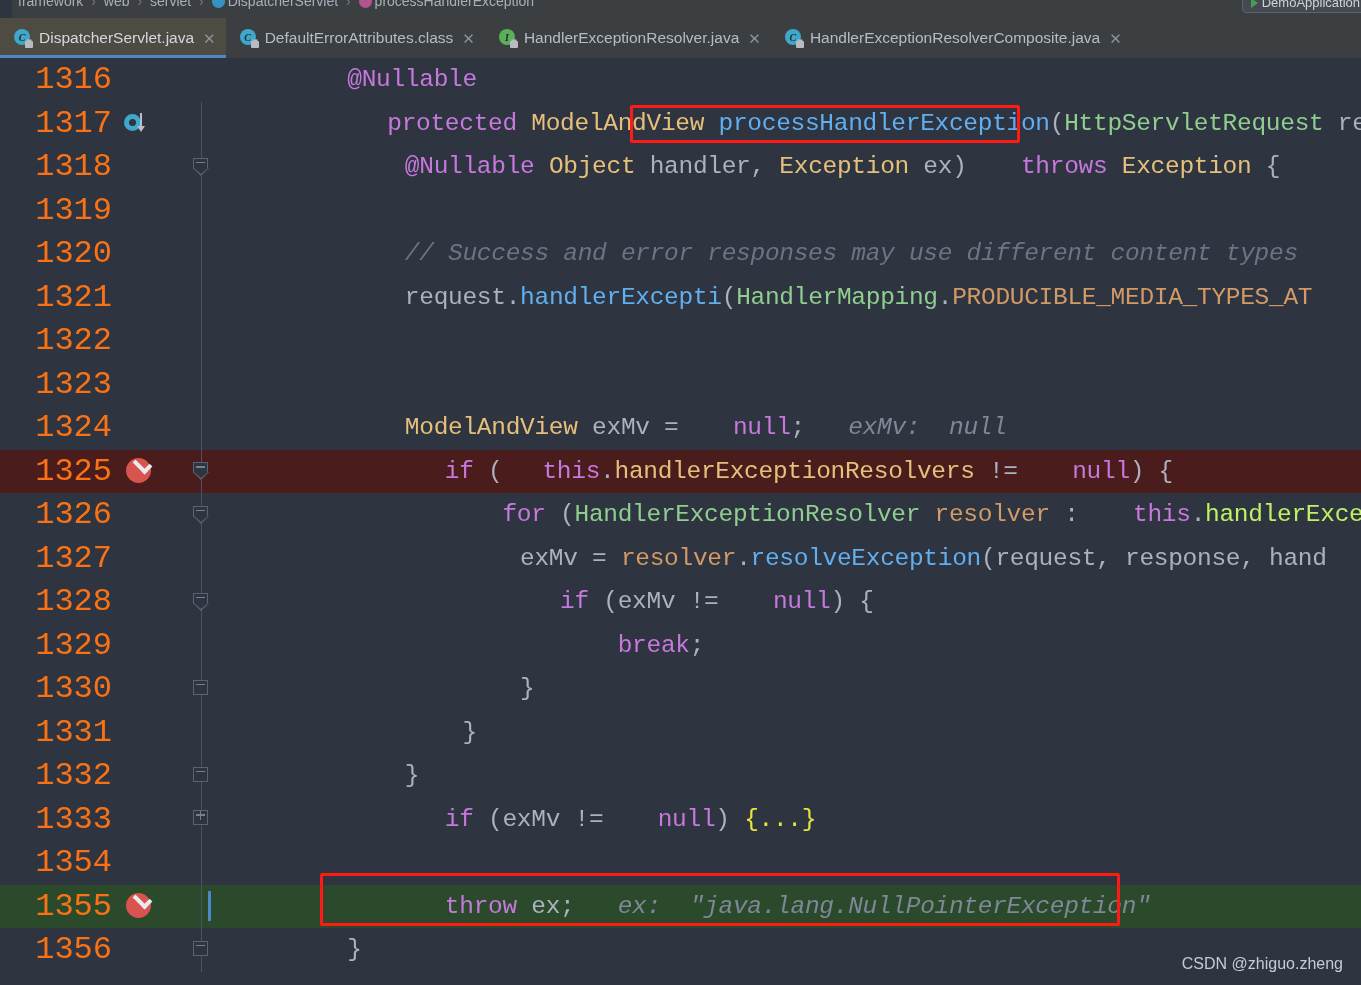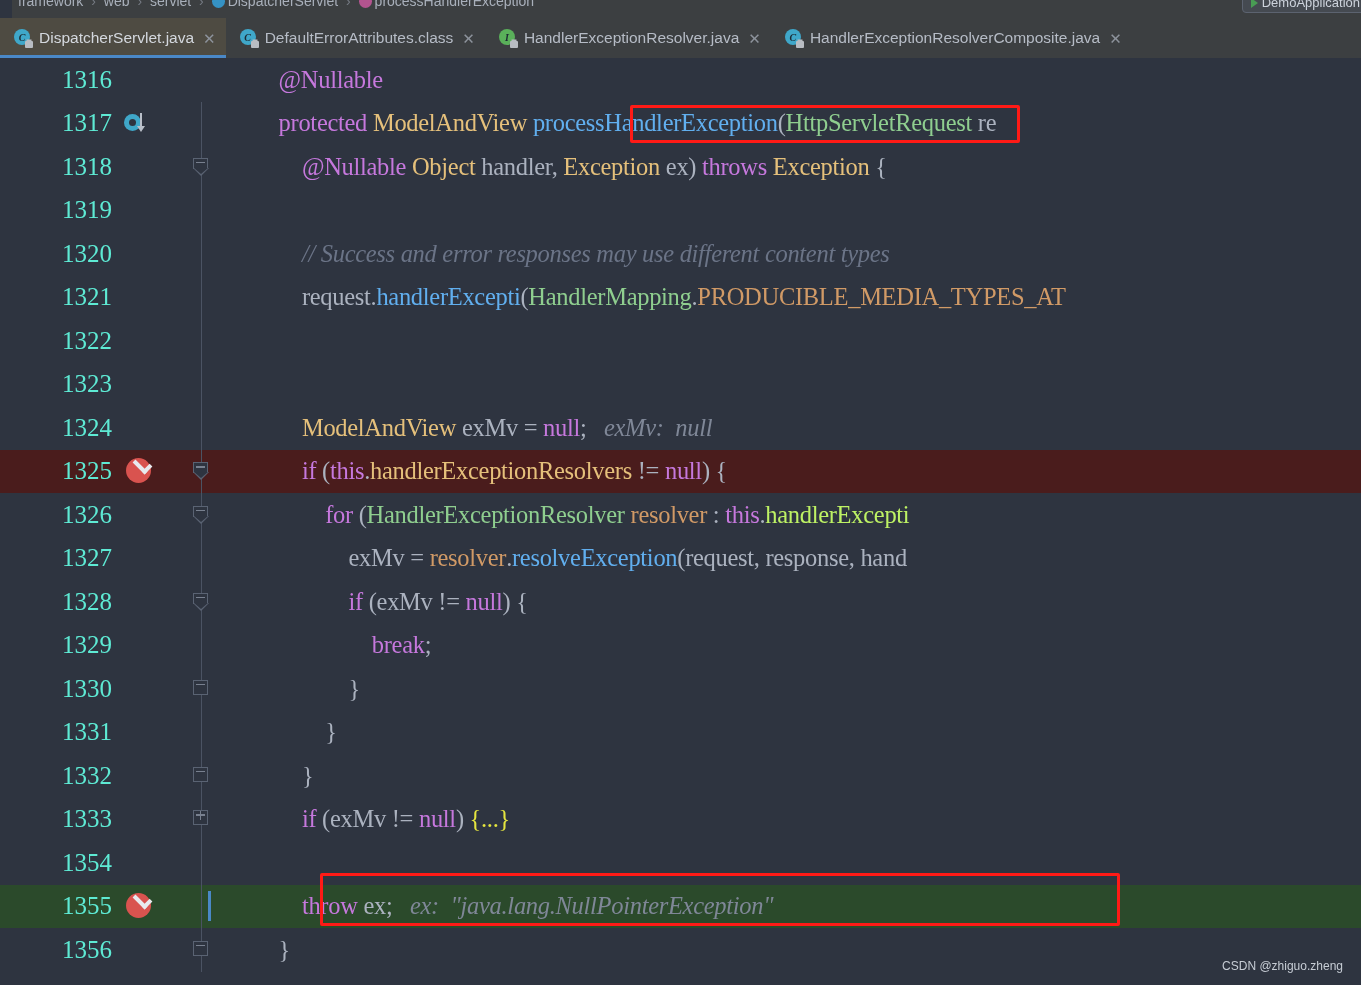--- a/index.html
+++ b/index.html
@@ -152,23 +152,23 @@
     flex: 0 0 222px;
     height: 100%;
     display: flex;
     align-items: center;
     box-sizing: border-box;
   }
   .lineno {
     width: 120px;
     text-align: right;
     padding-right: 8px;
-    font-family: Liberation Serif, serif;
-    font-size: 25px;
-    color: #5eead4;
+    font-family: Liberation Mono, monospace;
+    font-size: 32px;
+    color: #f97316;
     box-sizing: border-box;
   }
   .gutter-icons {
     position: relative;
     width: 62px;
     height: 100%;
   }
   .fold-col {
     position: relative;
     width: 40px;
@@ -222,37 +222,37 @@
     background: #78808f;
     display: none;
   }
   .fold-marker.plus .glyph2 { display: block; }
 
   .code {
     flex: 1 1 auto;
     height: 100%;
     display: flex;
     align-items: center;
-    font-family: Liberation Serif, serif;
+    font-family: Liberation Mono, monospace;
     font-size: 24.5px;
     color: #abb2bf;
     white-space: pre;
     letter-spacing: -0.3px;
     position: relative;
     box-sizing: border-box;
     padding-left: 10px;
   }
 
   
   .row.hl-red  { background: #4a1c1c; }
   .row.hl-red .gutter { background: transparent; }
   .row.hl-green { background: #2b4a2b; }
 
   
-  .kw   { color: #c678dd; }
+  .kw   { color: #c678dd; margin-left: 40px; }
   .type { color: #e5c07b; }
   .mth  { color: #61afef; }
   .cls  { color: #8fce8f; }
   .const{ color: #d19a66; }
   .loc  { color: #d19a66; }
   .fld  { color: #bef264; }
   .txt  { color: #abb2bf; }
   .cmt  { color: #6b7487; font-style: italic; }
   .hint { color: #7f8797; font-style: italic; }
   .fold-inline { color: #e5e53f; }
@@ -328,21 +328,21 @@
     border-right: 4px solid transparent;
     border-top: 6px solid #b9bfc9;
   }
 
   
   #watermark {
     position: absolute;
     right: 18px;
     bottom: 12px;
     font-family: "Liberation Sans", sans-serif;
-    font-size: 12px;
+    font-size: 16px;
     color: #c6ccd4;
     white-space: nowrap;
   }
 </style>
 </head>
 <body>
 
 <div id="breadcrumb-strip">
   <div class="crumbs">
     <span>framework</span>

